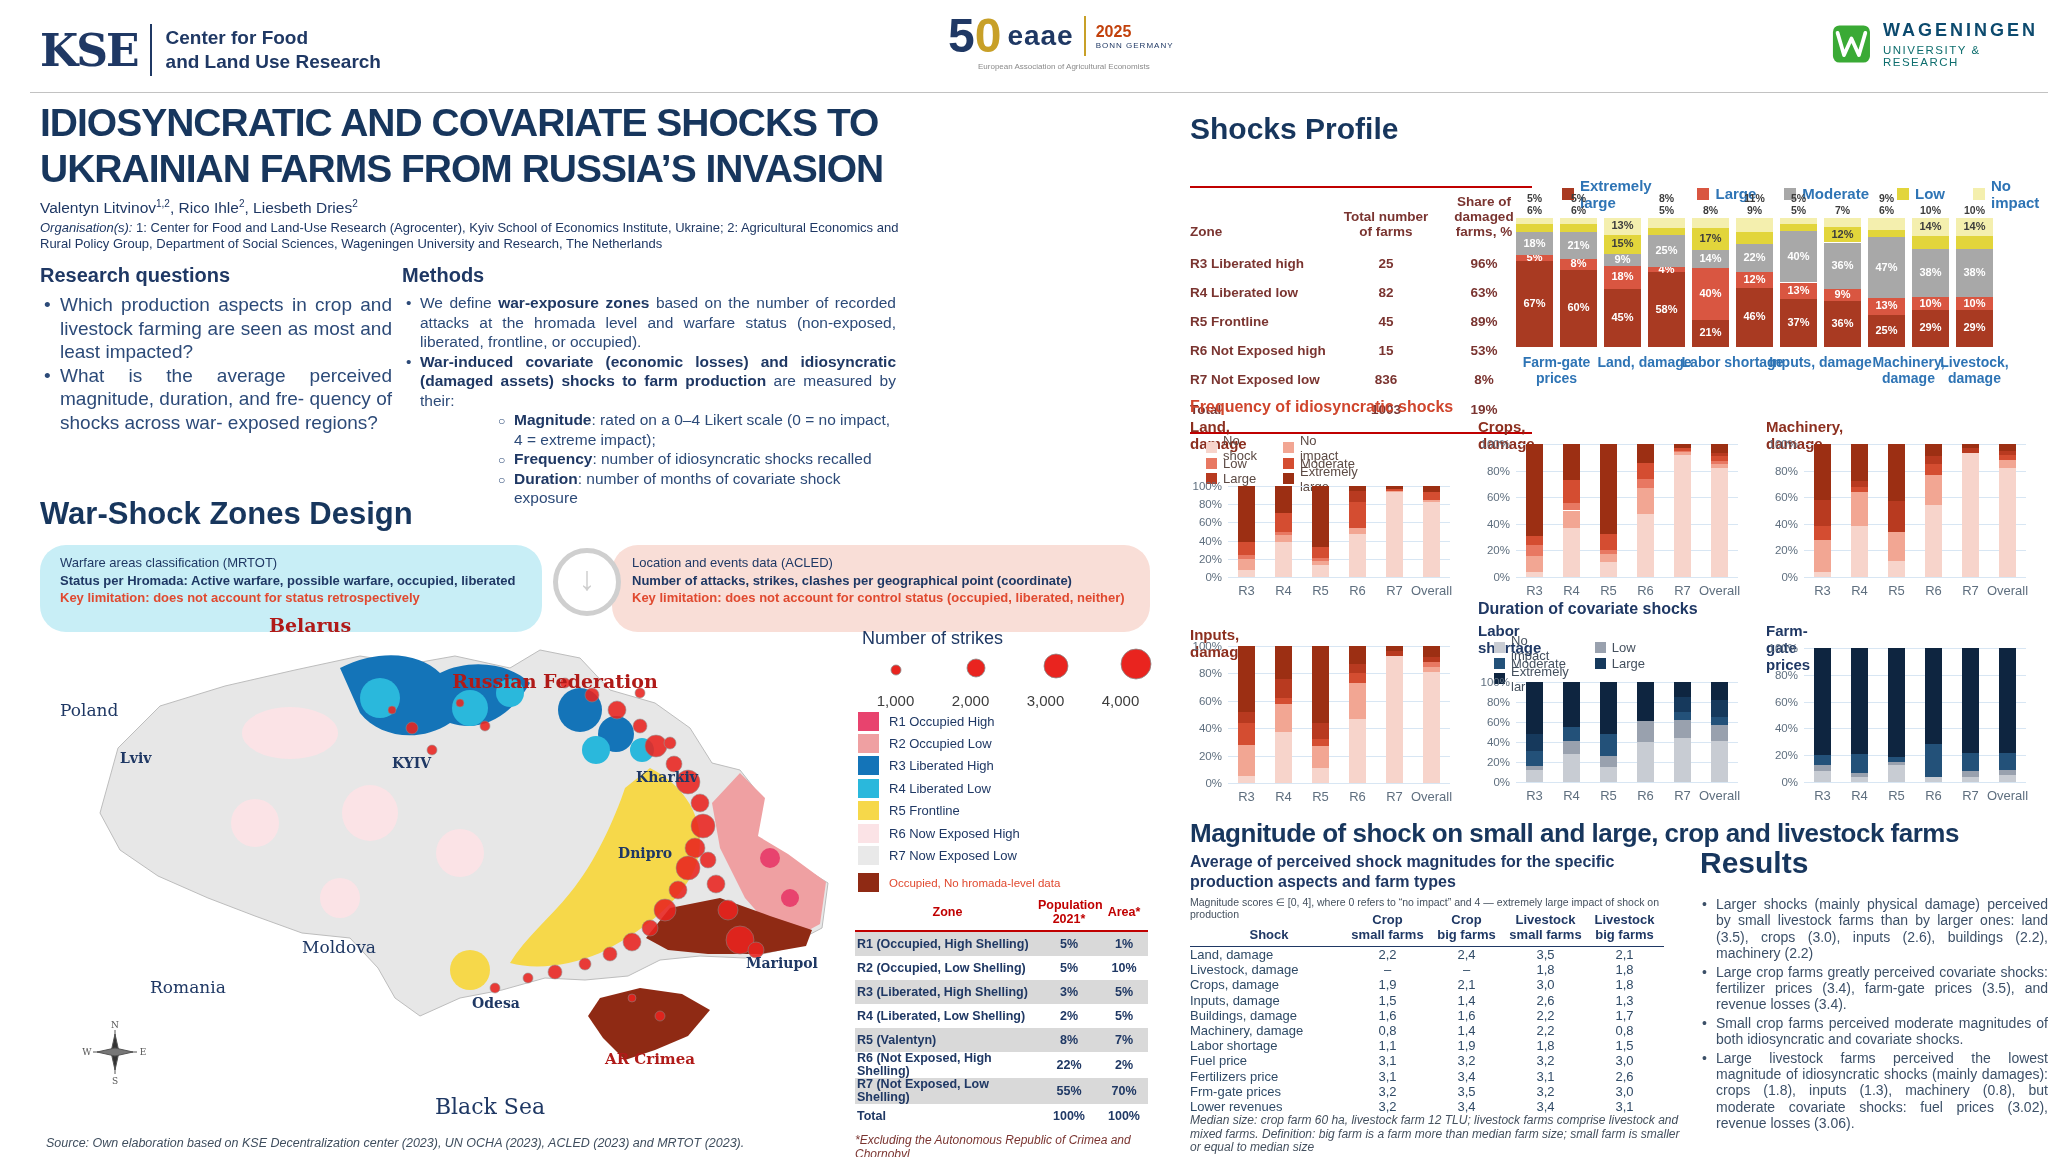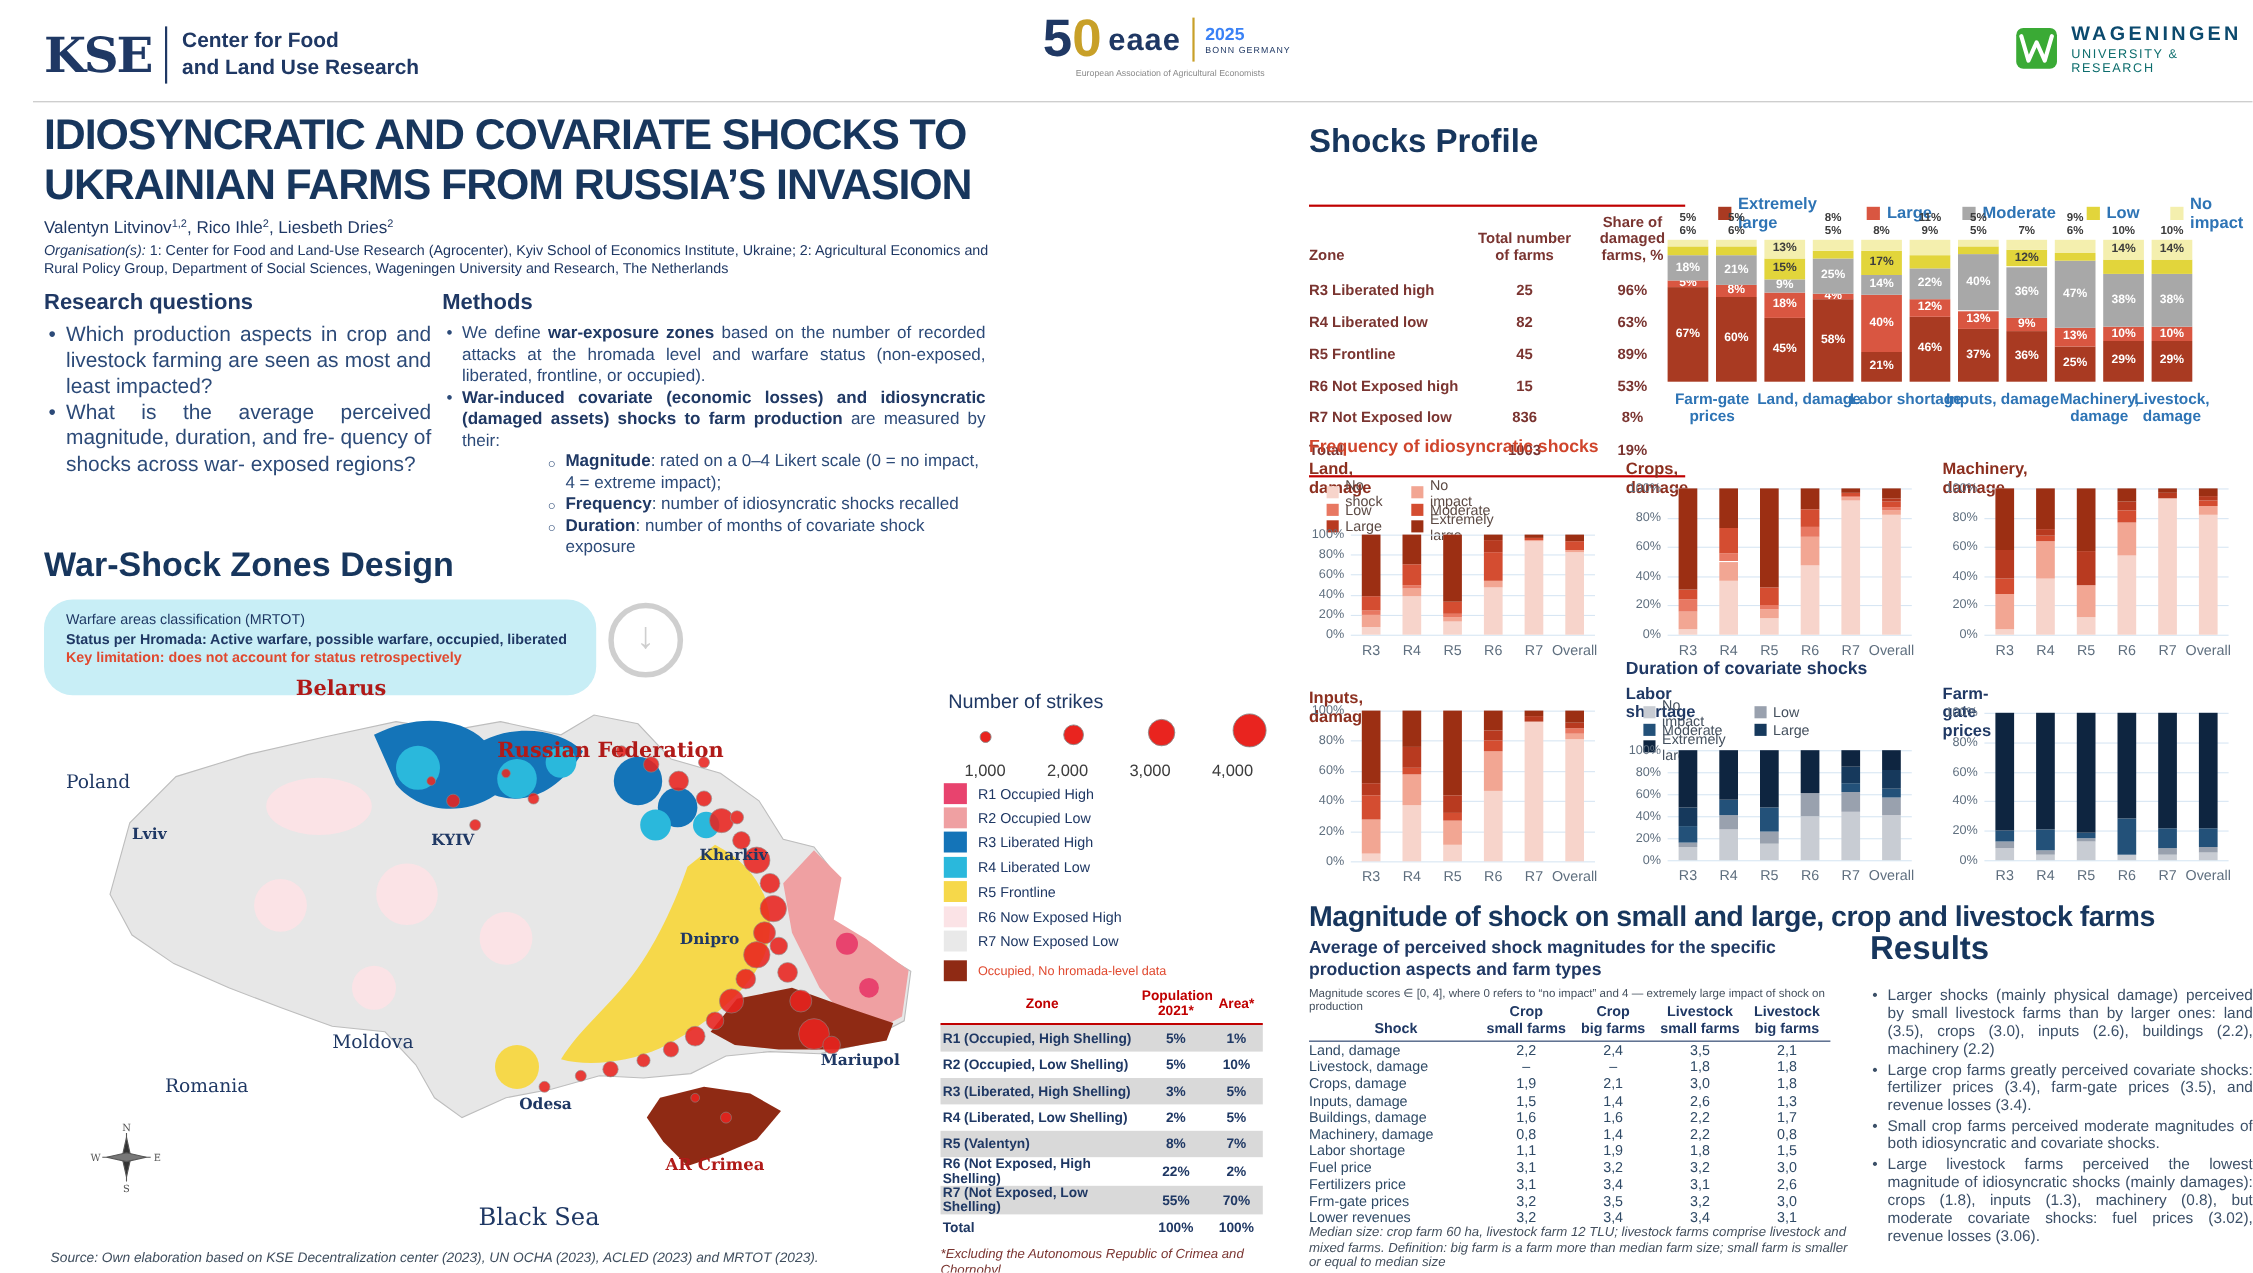--- a/index.html
+++ b/index.html
@@ -12,21 +12,21 @@
   .kse-div{width:2px;height:52px;background:#1f3864;margin:0 14px 0 12px;}
   .kse-text{font-size:19px;font-weight:bold;line-height:24px;color:#1f3864;}
   .header-rule{left:30px;top:92px;width:2018px;height:1px;background:#c2c2c2;}
   .eaae{left:948px;top:12px;width:300px;}
   .eaae-row{display:flex;align-items:center;}
   .eaae-50a{font-size:48px;font-weight:bold;color:#1f3864;line-height:48px;}
   .eaae-50b{font-size:48px;font-weight:bold;color:#c8a028;line-height:48px;}
   .eaae-name{font-size:28px;font-weight:bold;color:#1f3864;margin-left:6px;letter-spacing:1px;}
   .eaae-bar{width:2px;height:40px;background:#c8a028;margin:0 10px;}
   .eaae-col{display:flex;flex-direction:column;}
-  .eaae-year{font-size:16px;font-weight:bold;color:#3b82f6;}
+  .eaae-year{font-size:16px;font-weight:bold;color:#c2410c;}
   .eaae-city{font-size:8px;color:#1f3864;letter-spacing:1px;}
   .eaae-sub{font-size:8px;color:#8a8a8a;margin-top:2px;margin-left:30px;}
   .wur{left:1832px;top:20px;display:flex;align-items:center;}
   .wur-text{margin-left:12px;}
   .wur-1{font-size:18px;font-weight:bold;letter-spacing:3px;color:#0c4a6e;}
   .wur-2{font-size:11.5px;letter-spacing:1.5px;color:#0e6e6e;margin-top:3px;}
   
   .main-title{left:40px;top:100px;width:880px;font-size:39px;line-height:46px;font-weight:bold;
               color:#17365d;letter-spacing:-1px;}
   .authors{left:40px;top:198px;font-size:15.5px;color:#1f3864;}
@@ -181,20 +181,25 @@
       </ul>
   </div>
 
   <div class="abs wsz-h">War-Shock Zones Design</div>
   <div class="abs ibox box-cyan">
     <div>Warfare areas classification (MRTOT)</div>
     <div class="b">Status per Hromada: Active warfare, possible warfare, occupied, liberated</div>
     <div class="r">Key limitation: does not account for status retrospectively</div>
   </div>
   <div class="abs circ-arrow">↓</div>
+  <div class="abs ibox box-pink">
+    <div>Location and events data (ACLED)</div>
+    <div class="b">Number of attacks, strikes, clashes per geographical point (coordinate)</div>
+    <div class="r">Key limitation: does not account for control status (occupied, liberated, neither)</div>
+  </div>
 
   <svg class="abs" style="left:40px;top:598px;" width="812" height="548" viewBox="0 0 812 548">
 
     <path d="M60,215 L78,150 L120,108 L185,88 L255,72 L320,58 L370,66 L415,58 L470,70 L500,52 L540,60 L570,92
              L615,105 L650,130 L672,165 L700,172 L722,200 L715,240 L745,258 L788,285 L782,330 L740,352 L705,360
              L660,358 L620,362 L588,378 L545,382 L505,380 L462,392 L420,400 L380,418 L355,400 L338,370 L310,340
              L262,335 L215,318 L168,300 L118,278 L80,252 Z" fill="#e7e7e7" stroke="#bdbdbd" stroke-width="1"></path>
 
     <g fill="#fbe3e6">
       <ellipse cx="250" cy="135" rx="48" ry="26"></ellipse>

